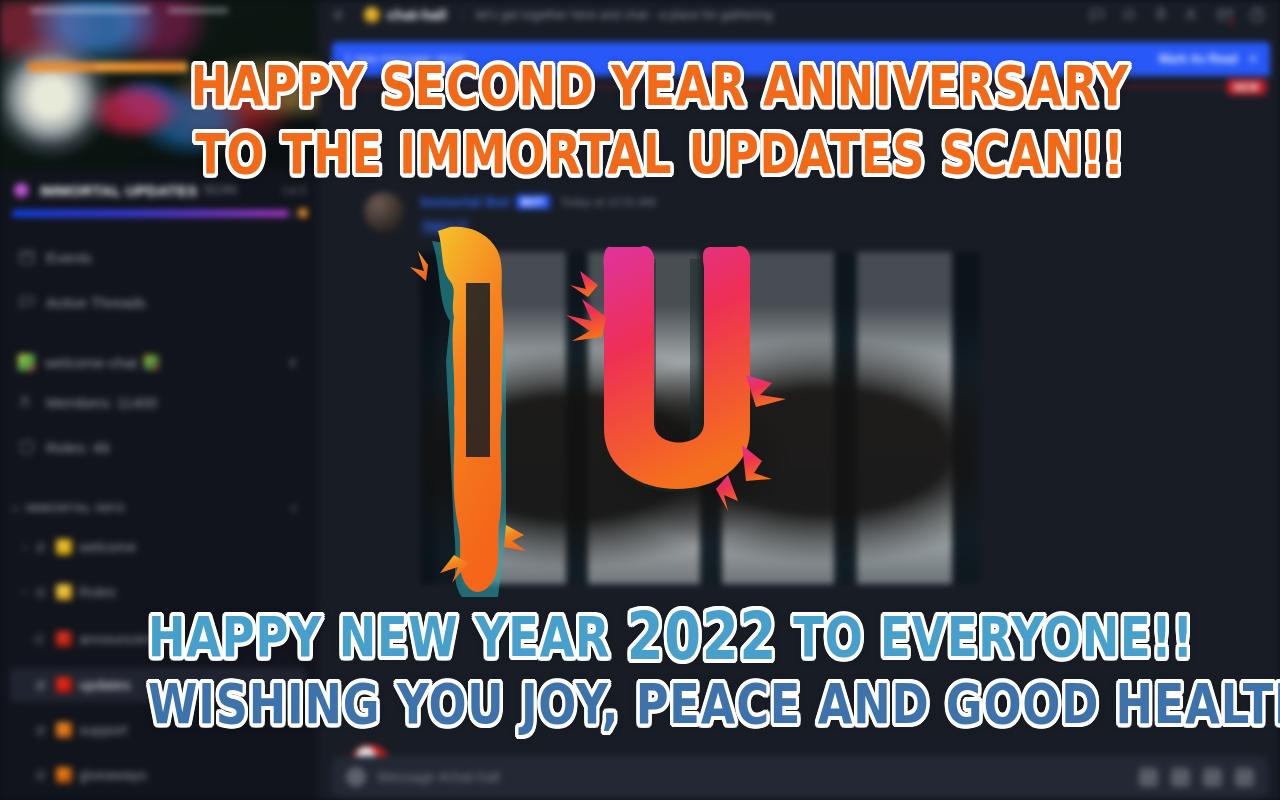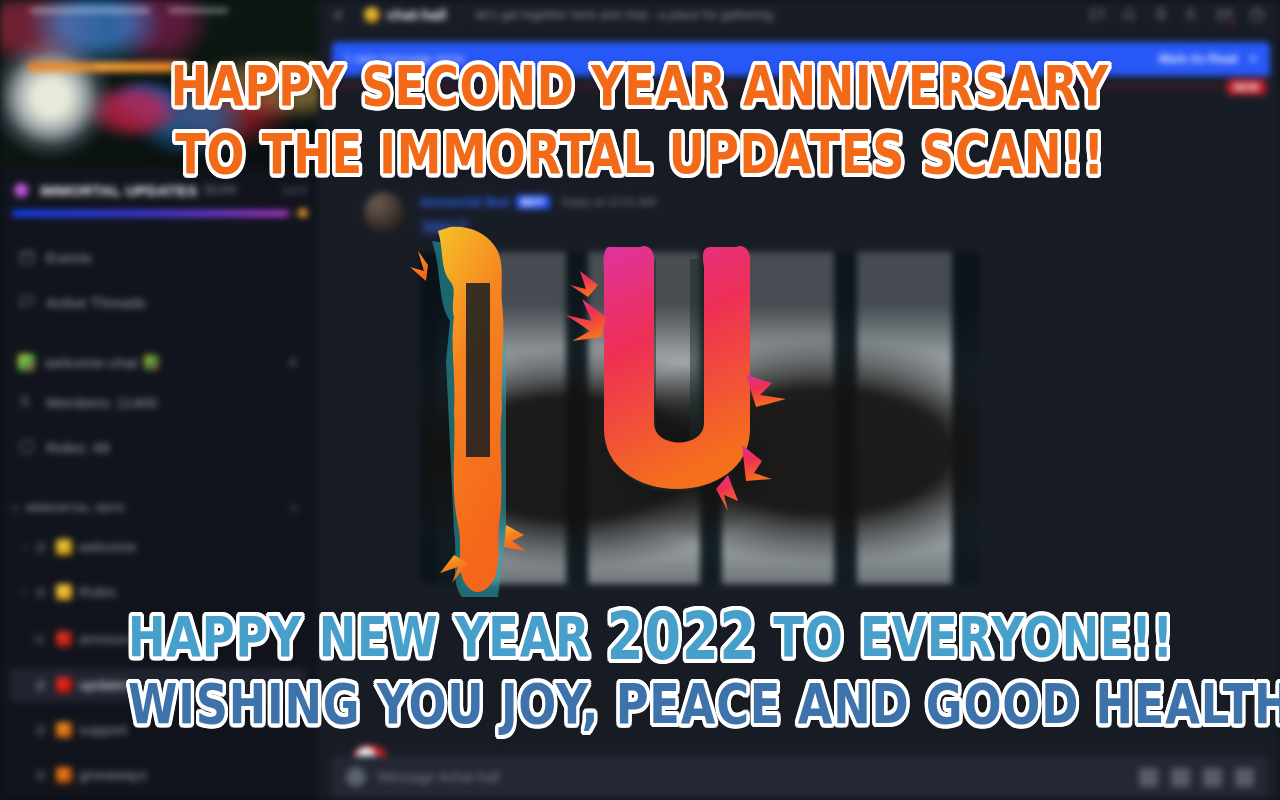--- a/index.html
+++ b/index.html
@@ -151,21 +151,21 @@
   .composer { position:absolute; left:14px; right:12px; bottom:2px; height:42px;
       background:#232833; border-radius:8px; display:flex; align-items:center;
       padding:0 14px; }
   .comp-plus { width:20px; height:20px; border-radius:50%; background:#8b909a; opacity:.55; }
   .comp-ph { margin-left:12px; font-size:14px; color:#767b85; }
   .comp-icons { margin-left:auto; display:flex; align-items:center; gap:13px; }
   .comp-icons i { display:block; width:19px; height:19px; background:#8b909a; opacity:.5;
       border-radius:4px; font-style:normal; }
 
   
-  #overlay { position:absolute; inset:0; pointer-events:none; }
+  #overlay { position:absolute; inset:0; pointer-events:none;padding-left:20px; }
   .ov { position:absolute; width:100%; text-align:center;
         font-family:"DejaVu Sans", sans-serif; font-weight:700;
         white-space:nowrap; line-height:1; }
 
   .ov-orange { color:#f26a17;
       text-shadow:
         -3px -3px 0 #fff, 3px -3px 0 #fff, -3px 3px 0 #fff, 3px 3px 0 #fff,
         -4px 0 0 #fff, 4px 0 0 #fff, 0 -4px 0 #fff, 0 4px 0 #fff,
         -4px -2px 0 #fff, 4px -2px 0 #fff, -4px 2px 0 #fff, 4px 2px 0 #fff,
         -2px -4px 0 #fff, 2px -4px 0 #fff, -2px 4px 0 #fff, 2px 4px 0 #fff,

